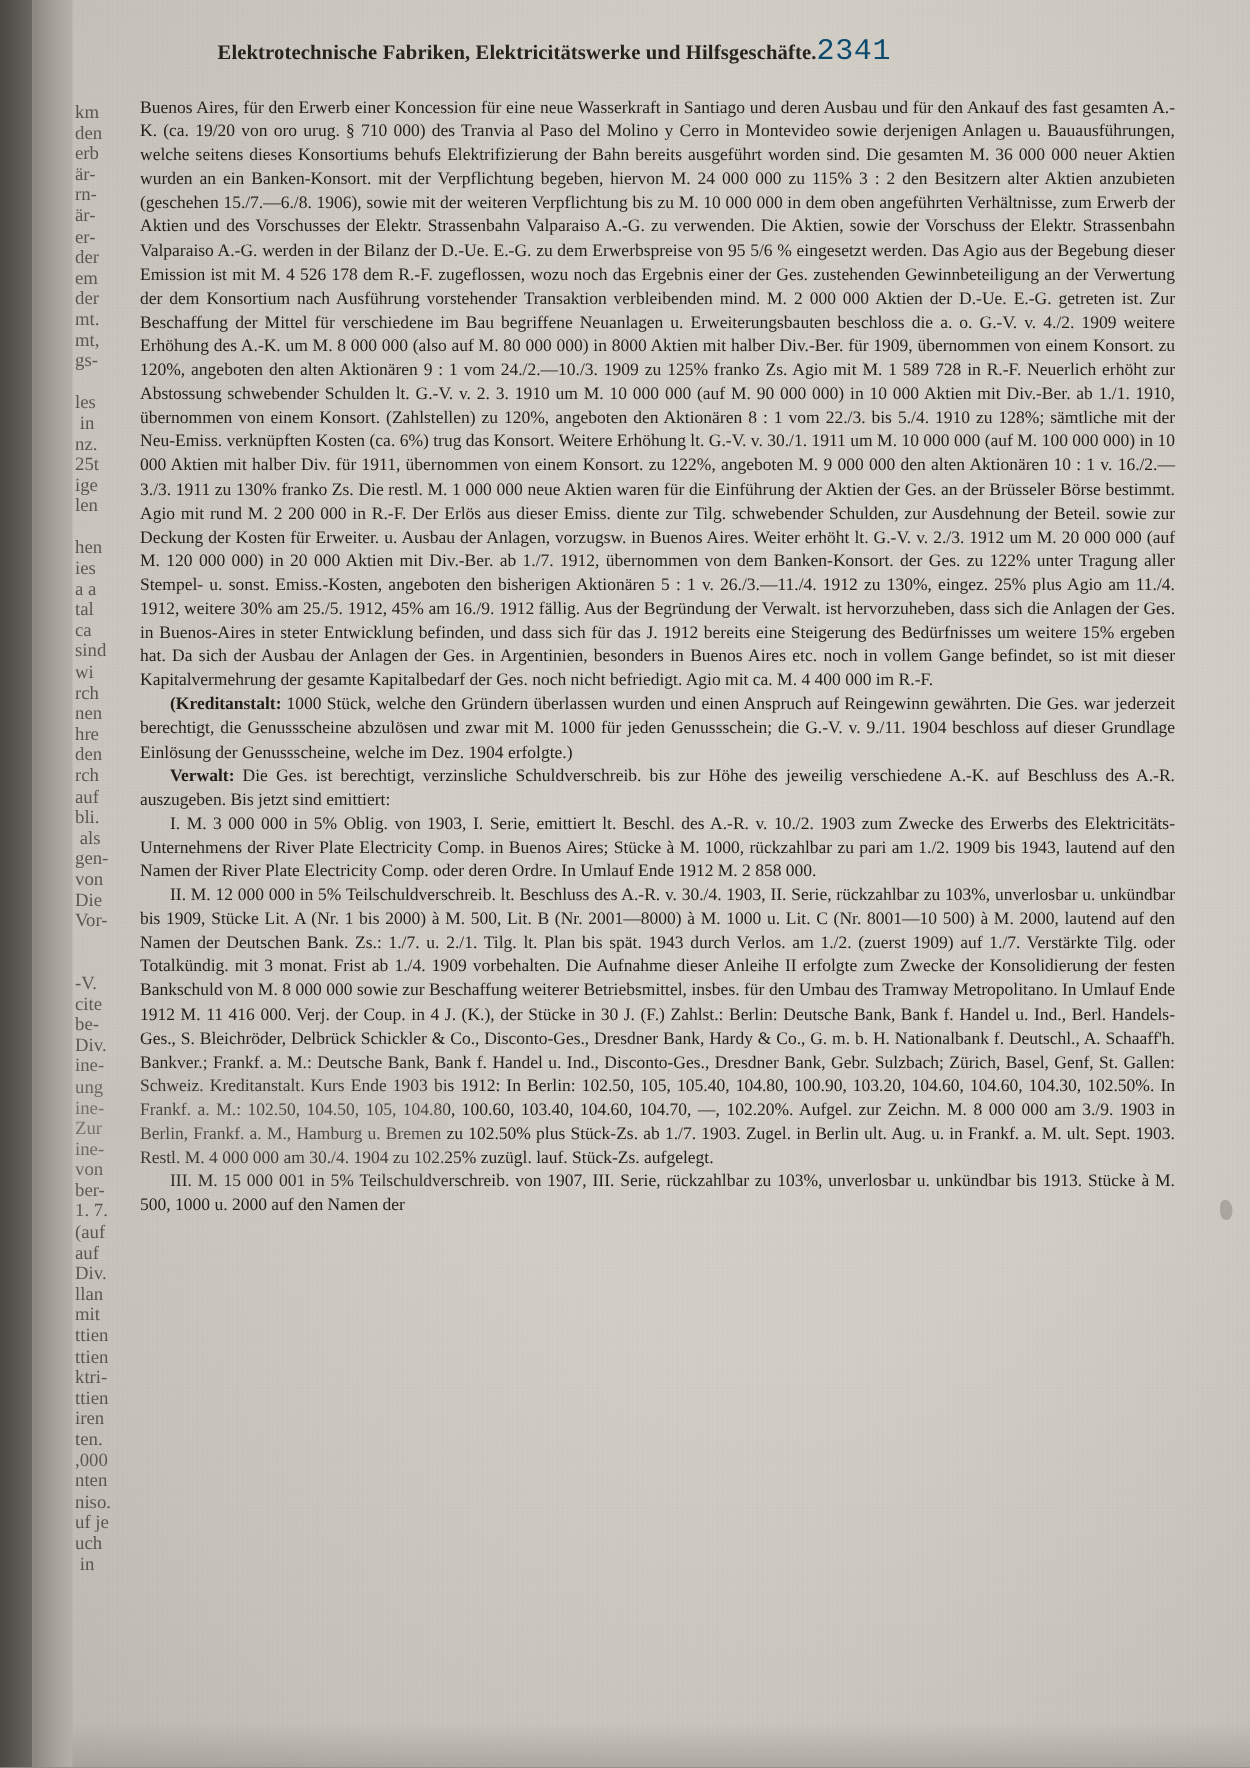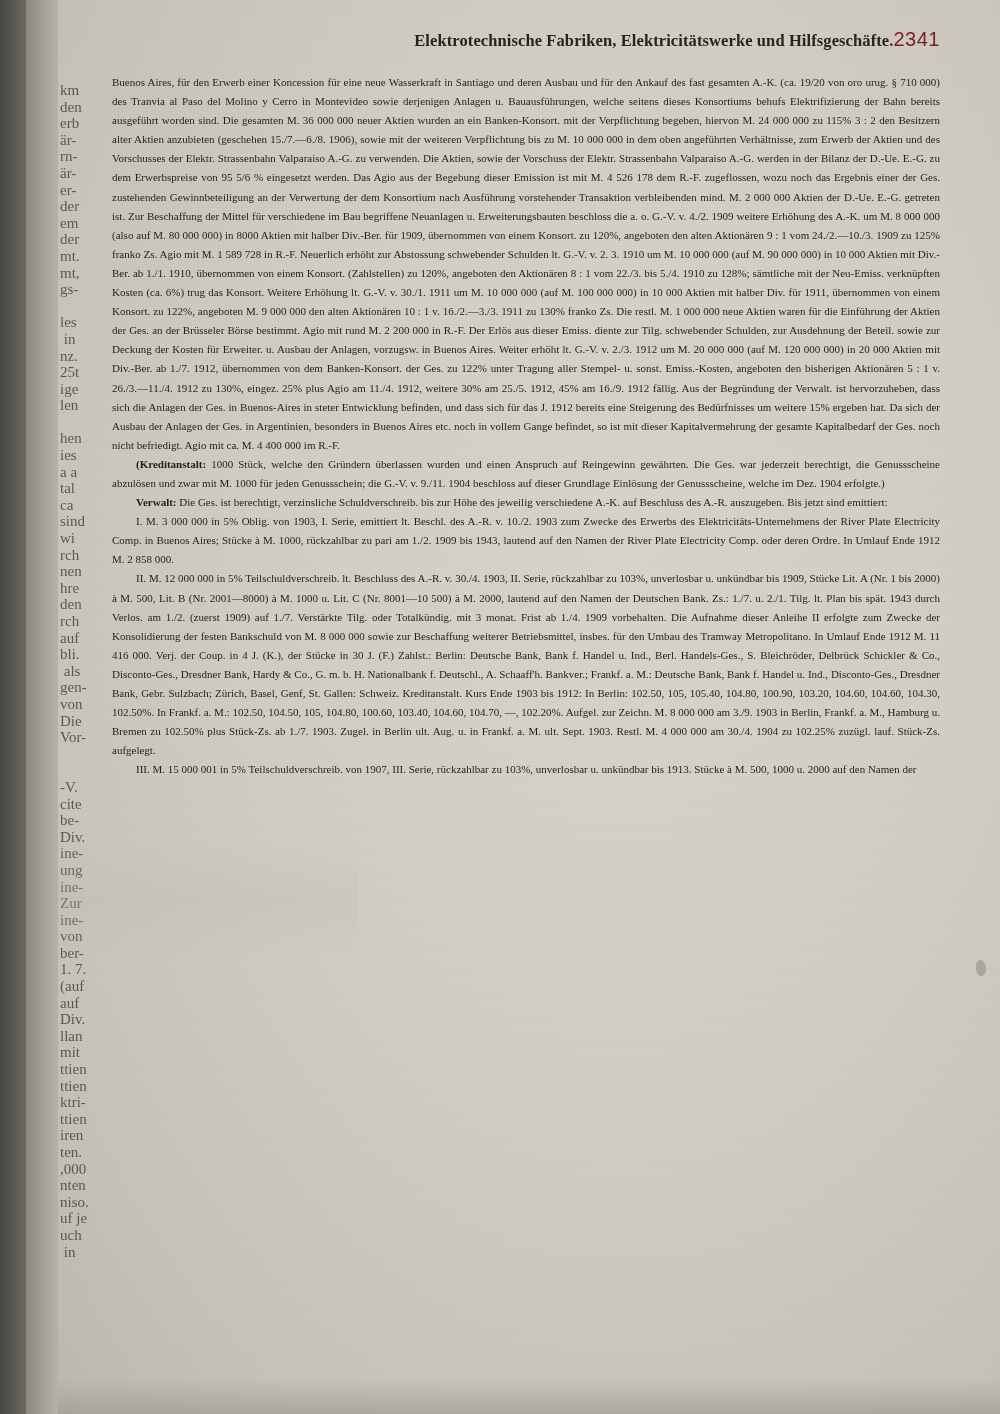--- a/index.html
+++ b/index.html
@@ -61,40 +61,40 @@
   
   #content {
     position: absolute;
     left: 112px;
     top: 28px;
     width: 828px;
   }
   .header-row {
     display: flex;
     align-items: baseline;
-    justify-content: flex-end;
+    justify-content: flex-start;
     margin: 0 0 22px 0;
   }
   .running-title {
     font-family: "Liberation Serif", serif;
     font-size: 16.5px;
     font-weight: bold;
     letter-spacing: 0.1px;
     color: #26241f;
     margin-left: 62px;
   }
   .page-number {
-    font-family: Liberation Sans, sans-serif;
-    font-size: 20px;
-    color: #7f1d1d;
+    font-family: Liberation Mono, monospace;
+    font-size: 24px;
+    color: #0c4a6e;
     letter-spacing: 0.5px;
   }
   p.body {
     margin: 0;
-    font-size: 11px;
+    font-size: 14px;
     line-height: 19.1px;
     color: #211f1b;
     text-align: justify;
     text-justify: inter-word;
     hyphens: manual;
   }
   p.body.indent { text-indent: 24px; }
   b.runin { font-weight: bold; }
   
   #blur-band {

